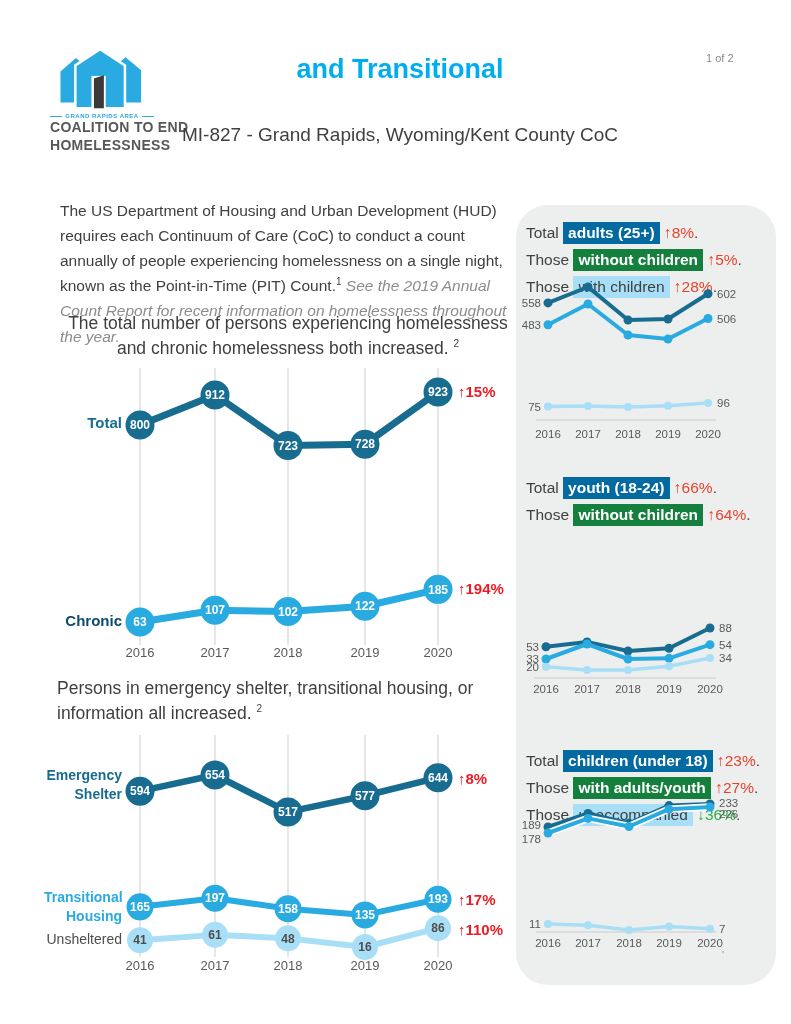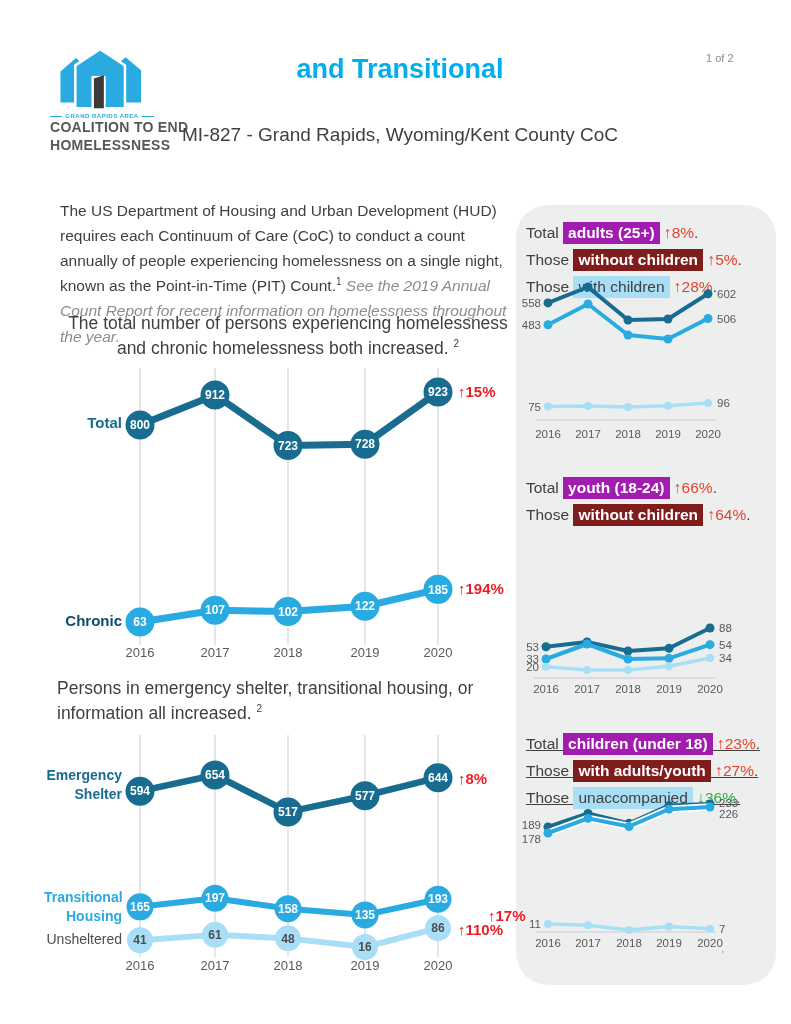--- a/index.html
+++ b/index.html
@@ -35,25 +35,25 @@
   #c2{left:516px;top:280px;width:259px;height:178px;}
   #c3{left:516px;top:600px;width:259px;height:105px;}
   #c4{left:516px;top:778px;width:259px;height:192px;}
   .chart svg{position:absolute;left:0;top:0;overflow:visible;}
   .series-name{position:absolute;text-align:right;font-weight:bold;line-height:1.33;}
   .pct{position:absolute;font-weight:bold;font-size:15px;color:#ED1C24;white-space:nowrap;}
 
   
   #sidebar{left:516px;top:205px;width:260px;height:780px;background:#EDEEEE;border-radius:32px;}
   .panel-text{position:absolute;left:526px;width:248px;font-size:15.5px;color:#404040;}
-  #p0{top:219px;} #p1{top:474px;} #p2{top:730px;text-decoration:underline;}
+  #p0{top:219px;} #p1{top:474px;} #p2{top:747px;}
   .panel-line{height:27px;line-height:27px;white-space:nowrap;}
   .chip{display:inline-block;padding:0 5px;line-height:22px;}
-  .chip-dark{background:#a21caf;color:#fff;font-weight:bold;}
-  .chip-medium{background:#7f1d1d;color:#fff;font-weight:bold;}
+  .chip-dark{background:#0369a1;color:#fff;font-weight:bold;}
+  .chip-medium{background:#15803d;color:#fff;font-weight:bold;}
   .chip-light{background:#A8DFF7;color:#404040;}
   .pct-red{color:#E8432D;}
   .pct-green{color:#2FAE49;}
   #corner-mark{left:722px;top:950px;font-size:10px;color:#9a9a9a;}
 </style>
 </head>
 <body>
 
 <div class="abs" id="page-label">1 of 2</div>
 
@@ -191,21 +191,21 @@
       <circle cx="228" cy="208.3730407523511" r="13" fill="#A8DFF7"></circle>
       <text x="228" y="212.5730407523511" text-anchor="middle" fill="#4D4D4D" font-size="12" font-weight="bold">48</text>
       <circle cx="305" cy="217" r="13" fill="#A8DFF7"></circle>
       <text x="305" y="221.2" text-anchor="middle" fill="#4D4D4D" font-size="12" font-weight="bold">16</text>
       <circle cx="378" cy="198.12852664576803" r="13" fill="#A8DFF7"></circle>
       <text x="378" y="202.32852664576802" text-anchor="middle" fill="#4D4D4D" font-size="12" font-weight="bold">86</text>
     </svg>
     <div class="series-name" style="left: -14px; top: 36px; width: 76px; font-size: 14px; color: rgb(23, 108, 143);">Emergency Shelter</div>
     <div class="pct" style="left: 398px; top: 40px;">↑8%</div>
     <div class="series-name" style="left: -16px; top: 158px; width: 78px; font-size: 14px; color: rgb(41, 171, 226);">Transitional Housing</div>
-    <div class="pct" style="left: 398px; top: 177px; margin-left: 30px;">↑17%</div>
+    <div class="pct" style="left: 398px; top: 161px;">↑17%</div>
     <div class="series-name" style="left: -16px; top: 200px; width: 78px; font-size: 14px; color: rgb(77, 77, 77); font-weight: normal;">Unsheltered</div>
     <div class="pct" style="left: 398px; top: 191px;">↑110%</div>
   </div>
 <div class="chart" id="c2">
     <svg width="259" height="178" viewBox="0 0 259 178">
       <line x1="20" y1="140" x2="200" y2="140" stroke="#CBCBCB" stroke-width="1"></line>
       <text x="32" y="158" text-anchor="middle" fill="#595959" font-size="11.5">2016</text>
       <text x="72" y="158" text-anchor="middle" fill="#595959" font-size="11.5">2017</text>
       <text x="112" y="158" text-anchor="middle" fill="#595959" font-size="11.5">2018</text>
       <text x="152" y="158" text-anchor="middle" fill="#595959" font-size="11.5">2019</text>

